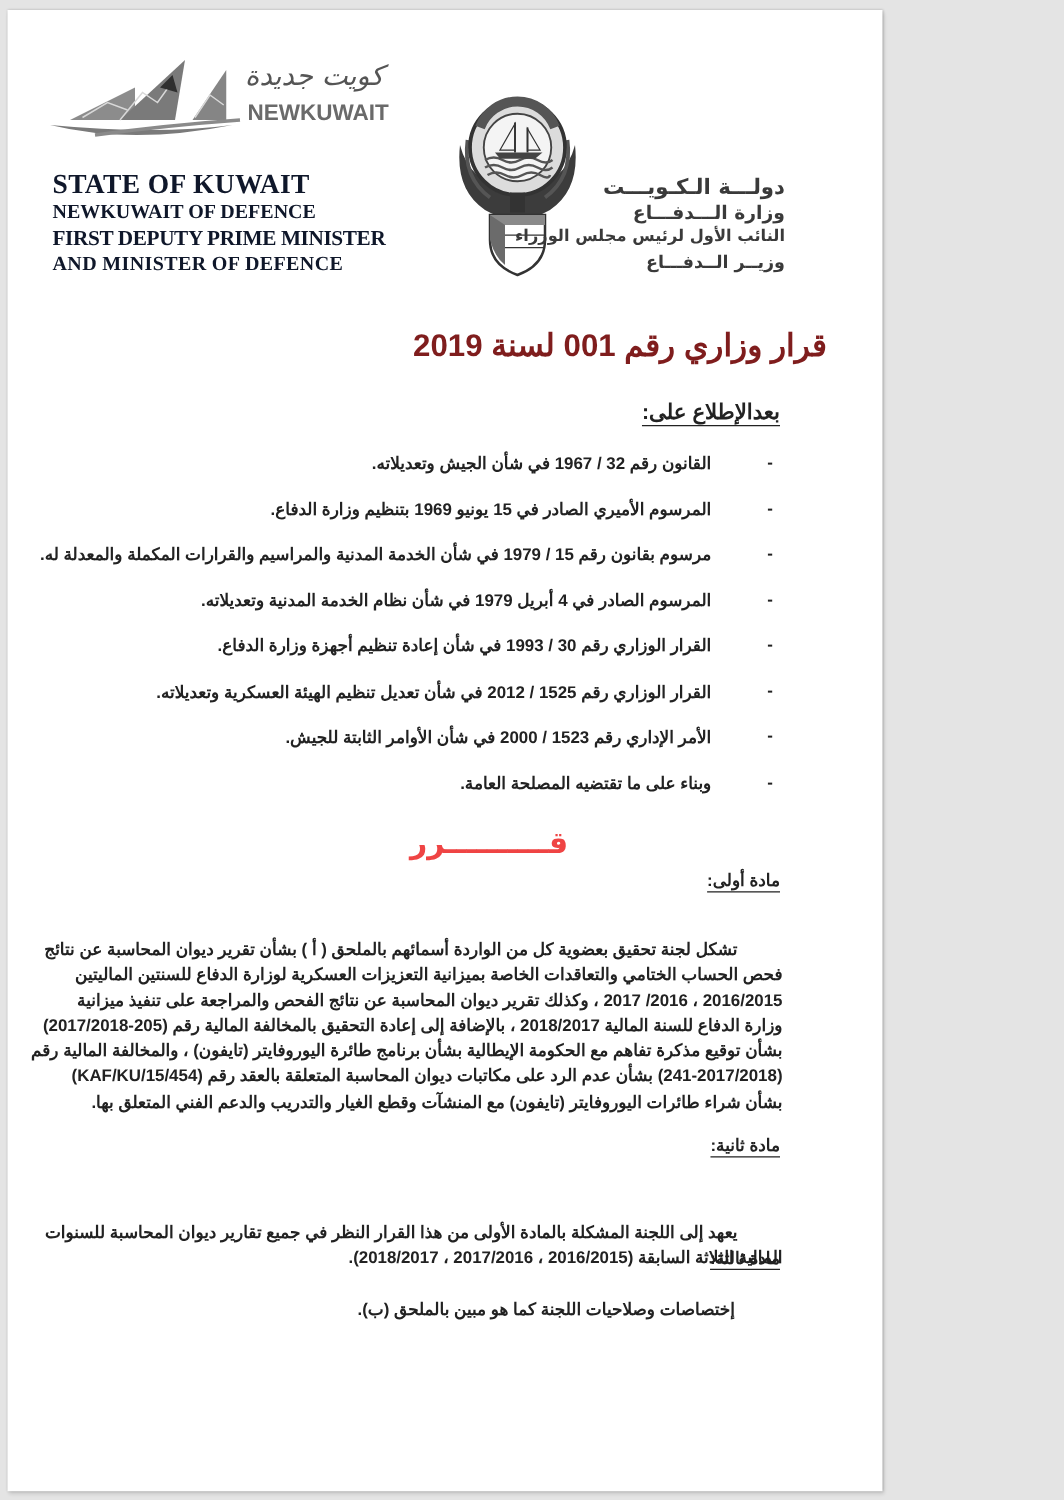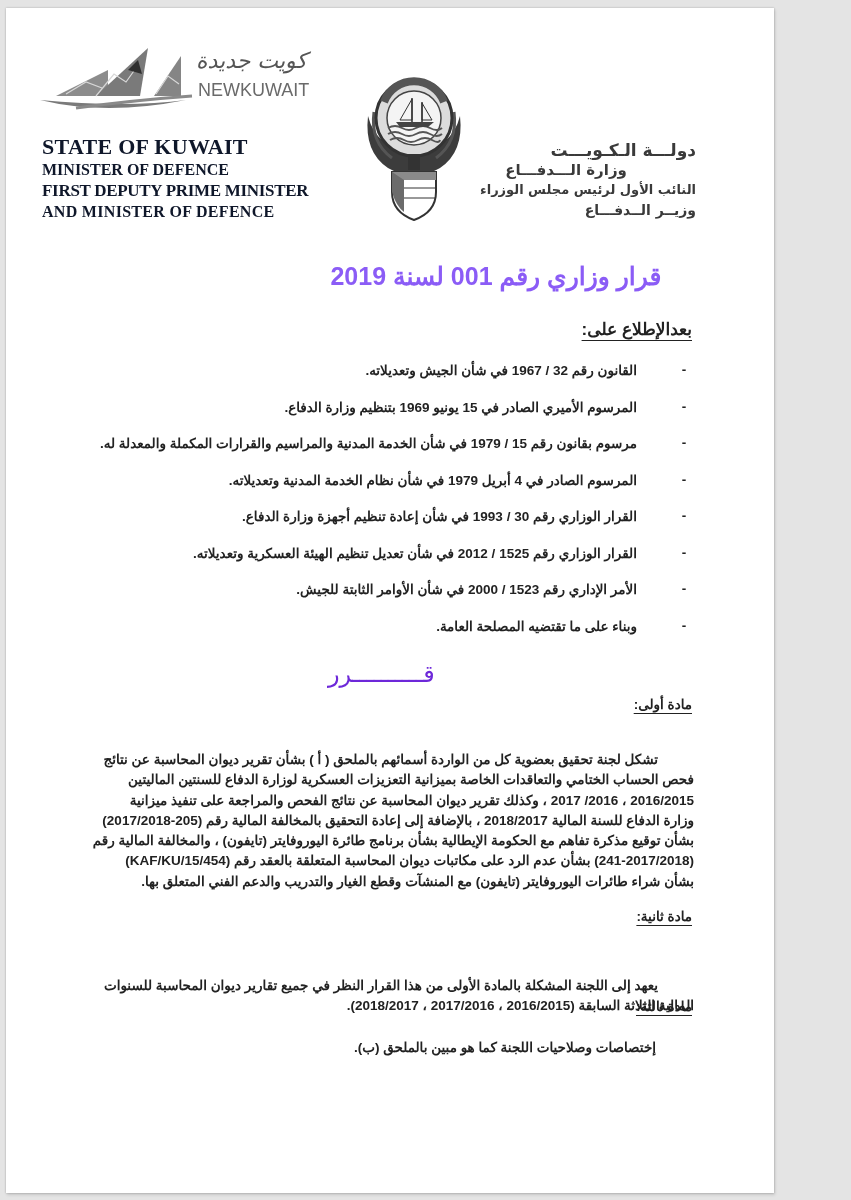--- a/index.html
+++ b/index.html
@@ -3,37 +3,37 @@
 <meta charset="utf-8">
 <style>
   html, body { margin: 0; padding: 0; }
   body {
     width: 851px; height: 1200px; overflow: hidden;
     background: #e4e4e4;
     font-family: "DejaVu Sans", sans-serif;
     position: relative;
   }
   .sheet {
-    position: absolute; left: 6px; top: 8px; width: 768px; height: 1185px;
+    position: absolute; left: 6px; top: 8px; width: 700px; height: 1185px;
     background: #ffffff;
     box-shadow: 0 0 2px rgba(0,0,0,0.25), 1px 2px 3px rgba(0,0,0,0.12);
   }
   .abs { position: absolute; }
 
   
   .logo { left: 30px; top: 30px; width: 250px; height: 78px; }
   .logo svg { position: absolute; left: 0; top: 0; }
   .logo-ar {
     position: absolute; left: 160px; top: 10px;
     font-family: "DejaVu Serif", serif; font-size: 22px; color: #555;
     direction: rtl; white-space: nowrap; font-style: italic;
   }
   .logo-en {
     position: absolute; left: 162px; top: 42px;
-    font-family: "Liberation Sans", sans-serif; font-weight: normal;
+    font-family: "Liberation Sans", sans-serif; font-weight: bold;
     font-size: 18px; color: #6a6a6a; letter-spacing: 0px;
   }
 
   
   .en-head { left: 36px; top: 128px; width: 240px; font-family: "Liberation Serif", serif; color: #0f172a; font-weight: bold; }
   .en-head div { white-space: nowrap; line-height: 1; }
   .en-l1 { font-size: 22px; letter-spacing: 0.3px; margin-bottom: 4px; }
   .en-l2 { font-size: 16px; margin-bottom: 4px; }
   .en-l3 { font-size: 17px; margin-bottom: 5px; letter-spacing: -0.3px; }
   .en-l4 { font-size: 16px; letter-spacing: 0.3px; }
@@ -41,47 +41,47 @@
   
   .emblem { left: 356px; top: 64px; width: 104px; height: 150px; }
 
   
   .ar-head {
     right: 78px; top: 132px; width: 260px; direction: rtl; text-align: right;
     font-family: "DejaVu Sans", sans-serif; font-weight: bold; color: #3a3a3a;
   }
   .ar-head div { line-height: 20px; white-space: nowrap; }
   .ar-h1 { font-size: 17px; letter-spacing: 4px; }
-  .ar-h2 { font-size: 15px; letter-spacing: 3px; text-align: center; }
+  .ar-h2 { font-size: 15px; letter-spacing: 3px; }
   .ar-h3 { font-size: 13px; }
   .ar-h4 { font-size: 14px; letter-spacing: 3px; }
 
   .title {
     left: 230px; top: 254px; width: 520px; text-align: center;
     font-family: "Liberation Sans", sans-serif; font-weight: bold; font-size: 25px;
-    direction: rtl; color: #8b5cf6;
+    direction: rtl; color: #7f1d1d;
   }
   .preamble-head {
     right: 82px; top: 311px; font-weight: bold; font-size: 17px;
     text-decoration: underline; text-underline-offset: 5px;
     font-family: "Liberation Sans", sans-serif; direction: rtl; color: #222;
   }
 
   .items { right: 80px; top: 350px; width: 640px; }
   .item {
     position: relative; height: 36.5px; direction: rtl;
     font-family: "Liberation Sans", sans-serif; font-weight: bold; font-size: 13.5px;
     color: #222; white-space: nowrap;
   }
   .item .dash { position: absolute; right: 0; top: 4px; width: 20px; text-align: center; }
   .item .txt { position: absolute; right: 57px; top: 4px; }
 
   .decided {
-    left: 322px; top: 652px; font-size: 24px; font-weight: normal;
-    font-family: "DejaVu Sans", sans-serif; direction: rtl; color: #6d28d9; letter-spacing: 1px;
+    left: 322px; top: 652px; font-size: 24px; font-weight: bold;
+    font-family: "DejaVu Sans", sans-serif; direction: rtl; color: #ef4444; letter-spacing: 1px;
   }
 
   .art-head {
     font-family: "Liberation Sans", sans-serif; font-weight: bold; font-size: 13.5px;
     text-decoration: underline; text-underline-offset: 4px; direction: rtl; color: #222;
   }
   .para {
     font-family: "Liberation Sans", sans-serif; font-weight: bold; font-size: 13.5px;
     line-height: 20.3px; direction: rtl; text-align: justify; text-align-last: right; color: #222;
   }
@@ -102,21 +102,21 @@
       <polygon points="92,32 102,22 106,36" fill="#2f2f2f"></polygon>
       <path d="M4,62 Q70,78 150,62 Q90,70 4,62 Z" fill="#7a7a7a"></path>
       <path d="M40,70 Q100,62 156,58" fill="none" stroke="#8a8a8a" stroke-width="3"></path>
     </svg>
     <div class="logo-ar">كويت جديدة</div>
     <div class="logo-en">NEWKUWAIT</div>
   </div>
 
   <div class="abs en-head">
     <div class="en-l1">STATE OF KUWAIT</div>
-    <div class="en-l2">MINISTER OF DEFENCE</div>
+    <div class="en-l2">NEWKUWAIT OF DEFENCE</div>
     <div class="en-l3">FIRST DEPUTY PRIME MINISTER</div>
     <div class="en-l4">AND MINISTER OF DEFENCE</div>
   </div>
 
   <div class="abs emblem">
     <svg width="104" height="150" viewBox="0 0 104 150">
 
       <path d="M6,44 Q2,80 26,96 Q40,104 52,104 Q64,104 78,96 Q102,80 98,44 Q90,76 52,82 Q14,76 6,44 Z" fill="#3c3c3c"></path>
       <path d="M12,40 Q8,70 30,86" fill="none" stroke="#555" stroke-width="3"></path>
       <path d="M92,40 Q96,70 74,86" fill="none" stroke="#555" stroke-width="3"></path>

